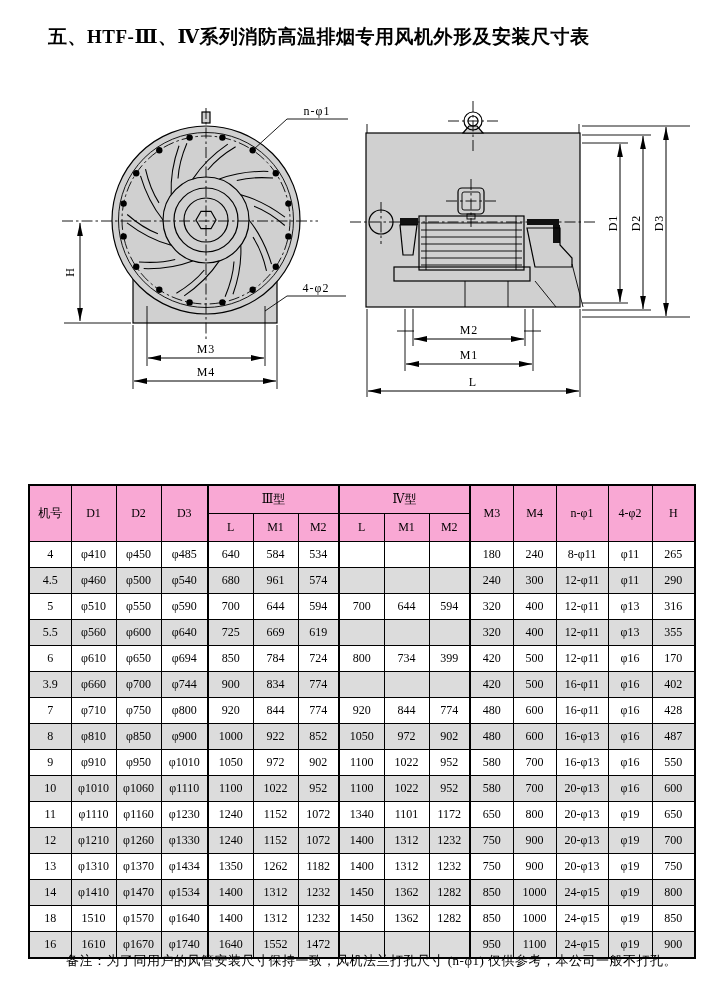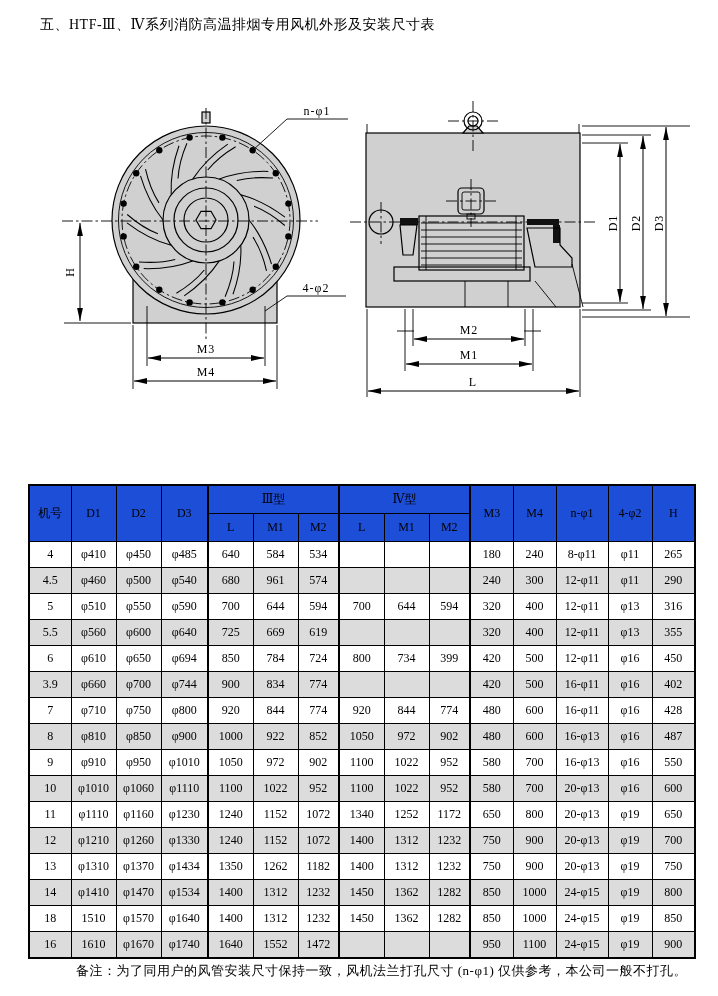--- a/index.html
+++ b/index.html
@@ -1,22 +1,22 @@
 <!DOCTYPE html>
 <html><head>
 <meta charset="utf-8">
 <style>
   html,body{margin:0;padding:0}
   body{
     width:718px;height:996px;position:relative;background:#fff;color:#000;
     font-family:"Liberation Serif","DejaVu Serif",serif;
   }
   .page-title{
-    position:absolute;left:40px;top:16px;margin:0;
-    font-size:14px;font-weight:normal;letter-spacing:.5px;white-space:nowrap;
+    position:absolute;left:40px;top:16px;margin:8px;
+    font-size:19px;font-weight:bold;letter-spacing:.5px;white-space:nowrap;
   }
   svg.drawing{position:absolute;overflow:visible}
   #front-svg{left:30px;top:85px}
   #side-svg{left:345px;top:85px}
 
   
   .oln{fill:none;stroke:#000;stroke-width:1.2}
   .thin{fill:none;stroke:#000;stroke-width:.9}
   .fillg{fill:#d0d0d0;stroke:#000;stroke-width:1.2}
   .cl{fill:none;stroke:#000;stroke-width:.9;stroke-dasharray:11 3 2.5 3}
@@ -29,27 +29,27 @@
   #blades path{fill:none;stroke:#000;stroke-width:1.05}
   #bolts circle{fill:#000;stroke:none}
 
   
   table#dims{
     position:absolute;left:28px;top:484px;width:662px;
     border-collapse:collapse;table-layout:fixed;text-align:center;
     font-size:12px;border:2px solid #000;
   }
   #dims th,#dims td{border:1px solid #000;padding:0;font-weight:normal;overflow:hidden;white-space:nowrap}
-  #dims thead th{background:#1d4ed8;height:27px}
+  #dims thead th{background:#f9a8d4;height:27px}
   #dims td{height:25px}
   #dims tr.shade td{background:#dcdcdc}
   #dims .g2{border-left:2px solid #000}
 
   .note{
-    position:absolute;left:62px;top:948px;margin:14px;
+    position:absolute;left:62px;top:948px;margin:4px;
     font-size:13px;letter-spacing:.5px;white-space:nowrap;
   }
 </style>
 </head>
 <body>
 
 <h1 class="page-title">五、HTF-Ⅲ、Ⅳ系列消防高温排烟专用风机外形及安装尺寸表</h1>
 
 <svg id="front-svg" class="drawing" width="330" height="320" viewBox="30 85 330 320">
   <defs>
@@ -372,21 +372,21 @@
         <td class="g2">850</td>
         <td>784</td>
         <td>724</td>
         <td class="g2">800</td>
         <td>734</td>
         <td>399</td>
         <td class="g2">420</td>
         <td>500</td>
         <td>12-φ11</td>
         <td>φ16</td>
-        <td>450</td>
+        <td>170</td>
       </tr>
       <tr class="shade">
         <td>3.9</td>
         <td>φ660</td>
         <td>φ700</td>
         <td>φ744</td>
         <td class="g2">900</td>
         <td>834</td>
         <td>774</td>
         <td class="g2"></td>
@@ -468,21 +468,21 @@
       </tr>
       <tr>
         <td>11</td>
         <td>φ1110</td>
         <td>φ1160</td>
         <td>φ1230</td>
         <td class="g2">1240</td>
         <td>1152</td>
         <td>1072</td>
         <td class="g2">1340</td>
-        <td>1252</td>
+        <td>1101</td>
         <td>1172</td>
         <td class="g2">650</td>
         <td>800</td>
         <td>20-φ13</td>
         <td>φ19</td>
         <td>650</td>
       </tr>
       <tr class="shade">
         <td>12</td>
         <td>φ1210</td>

